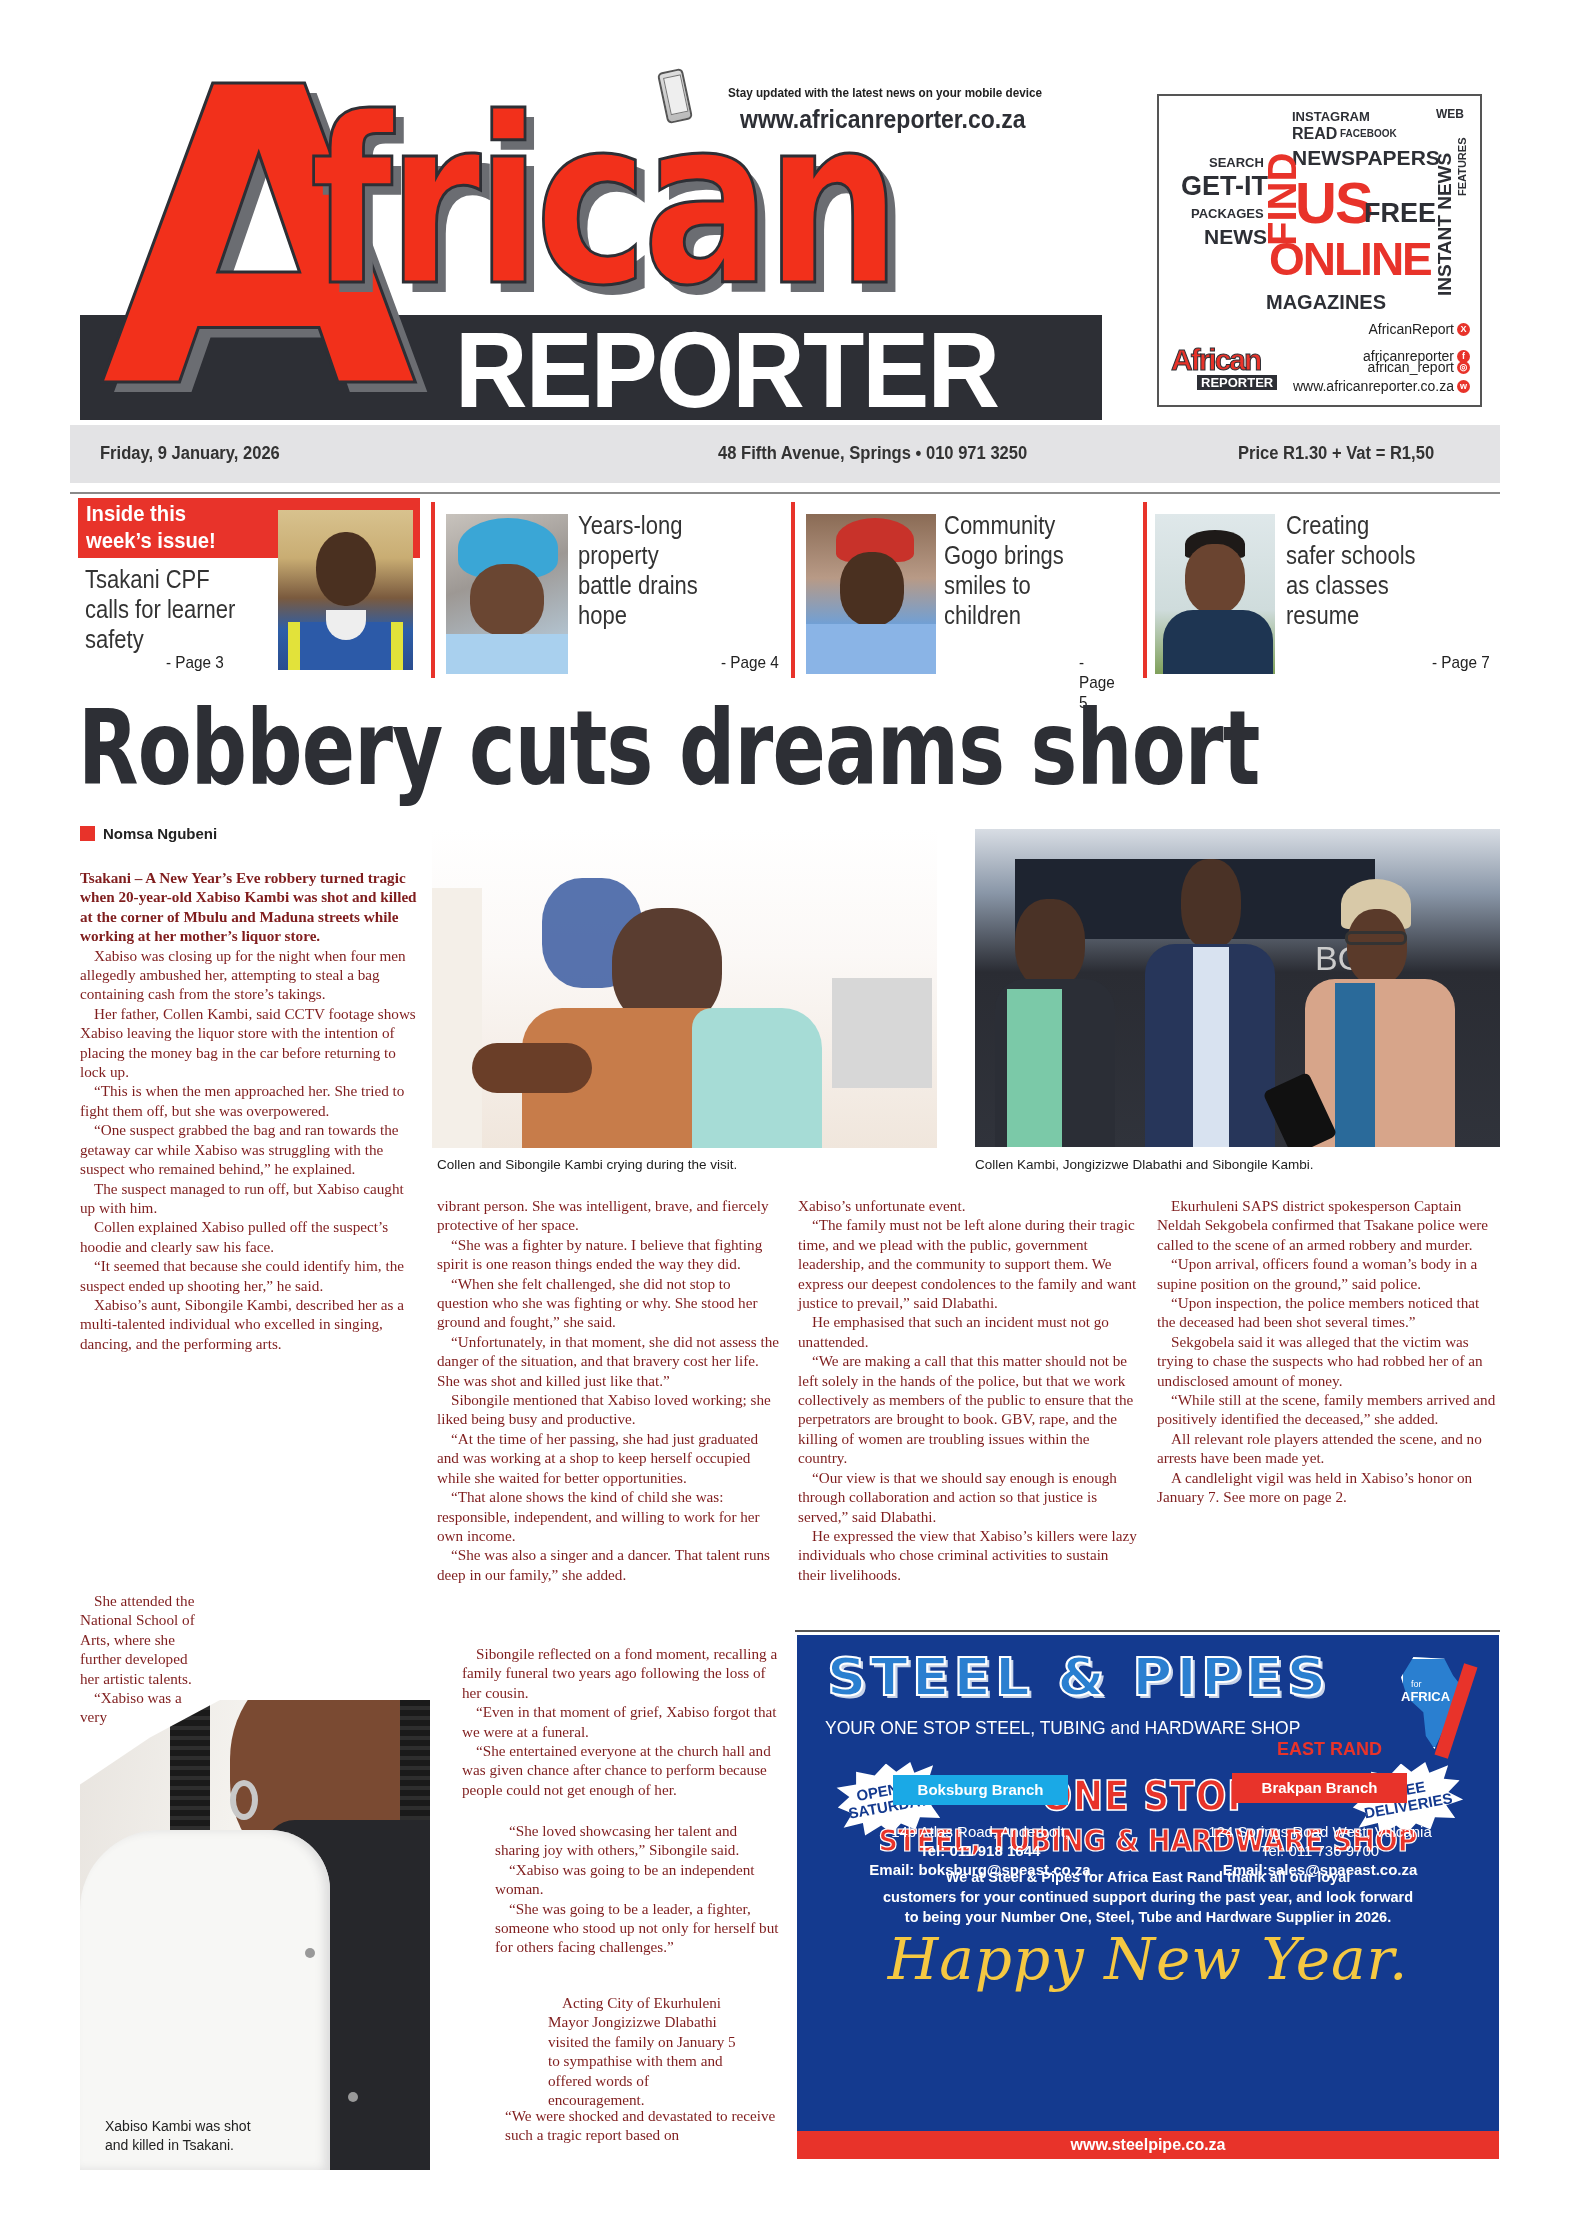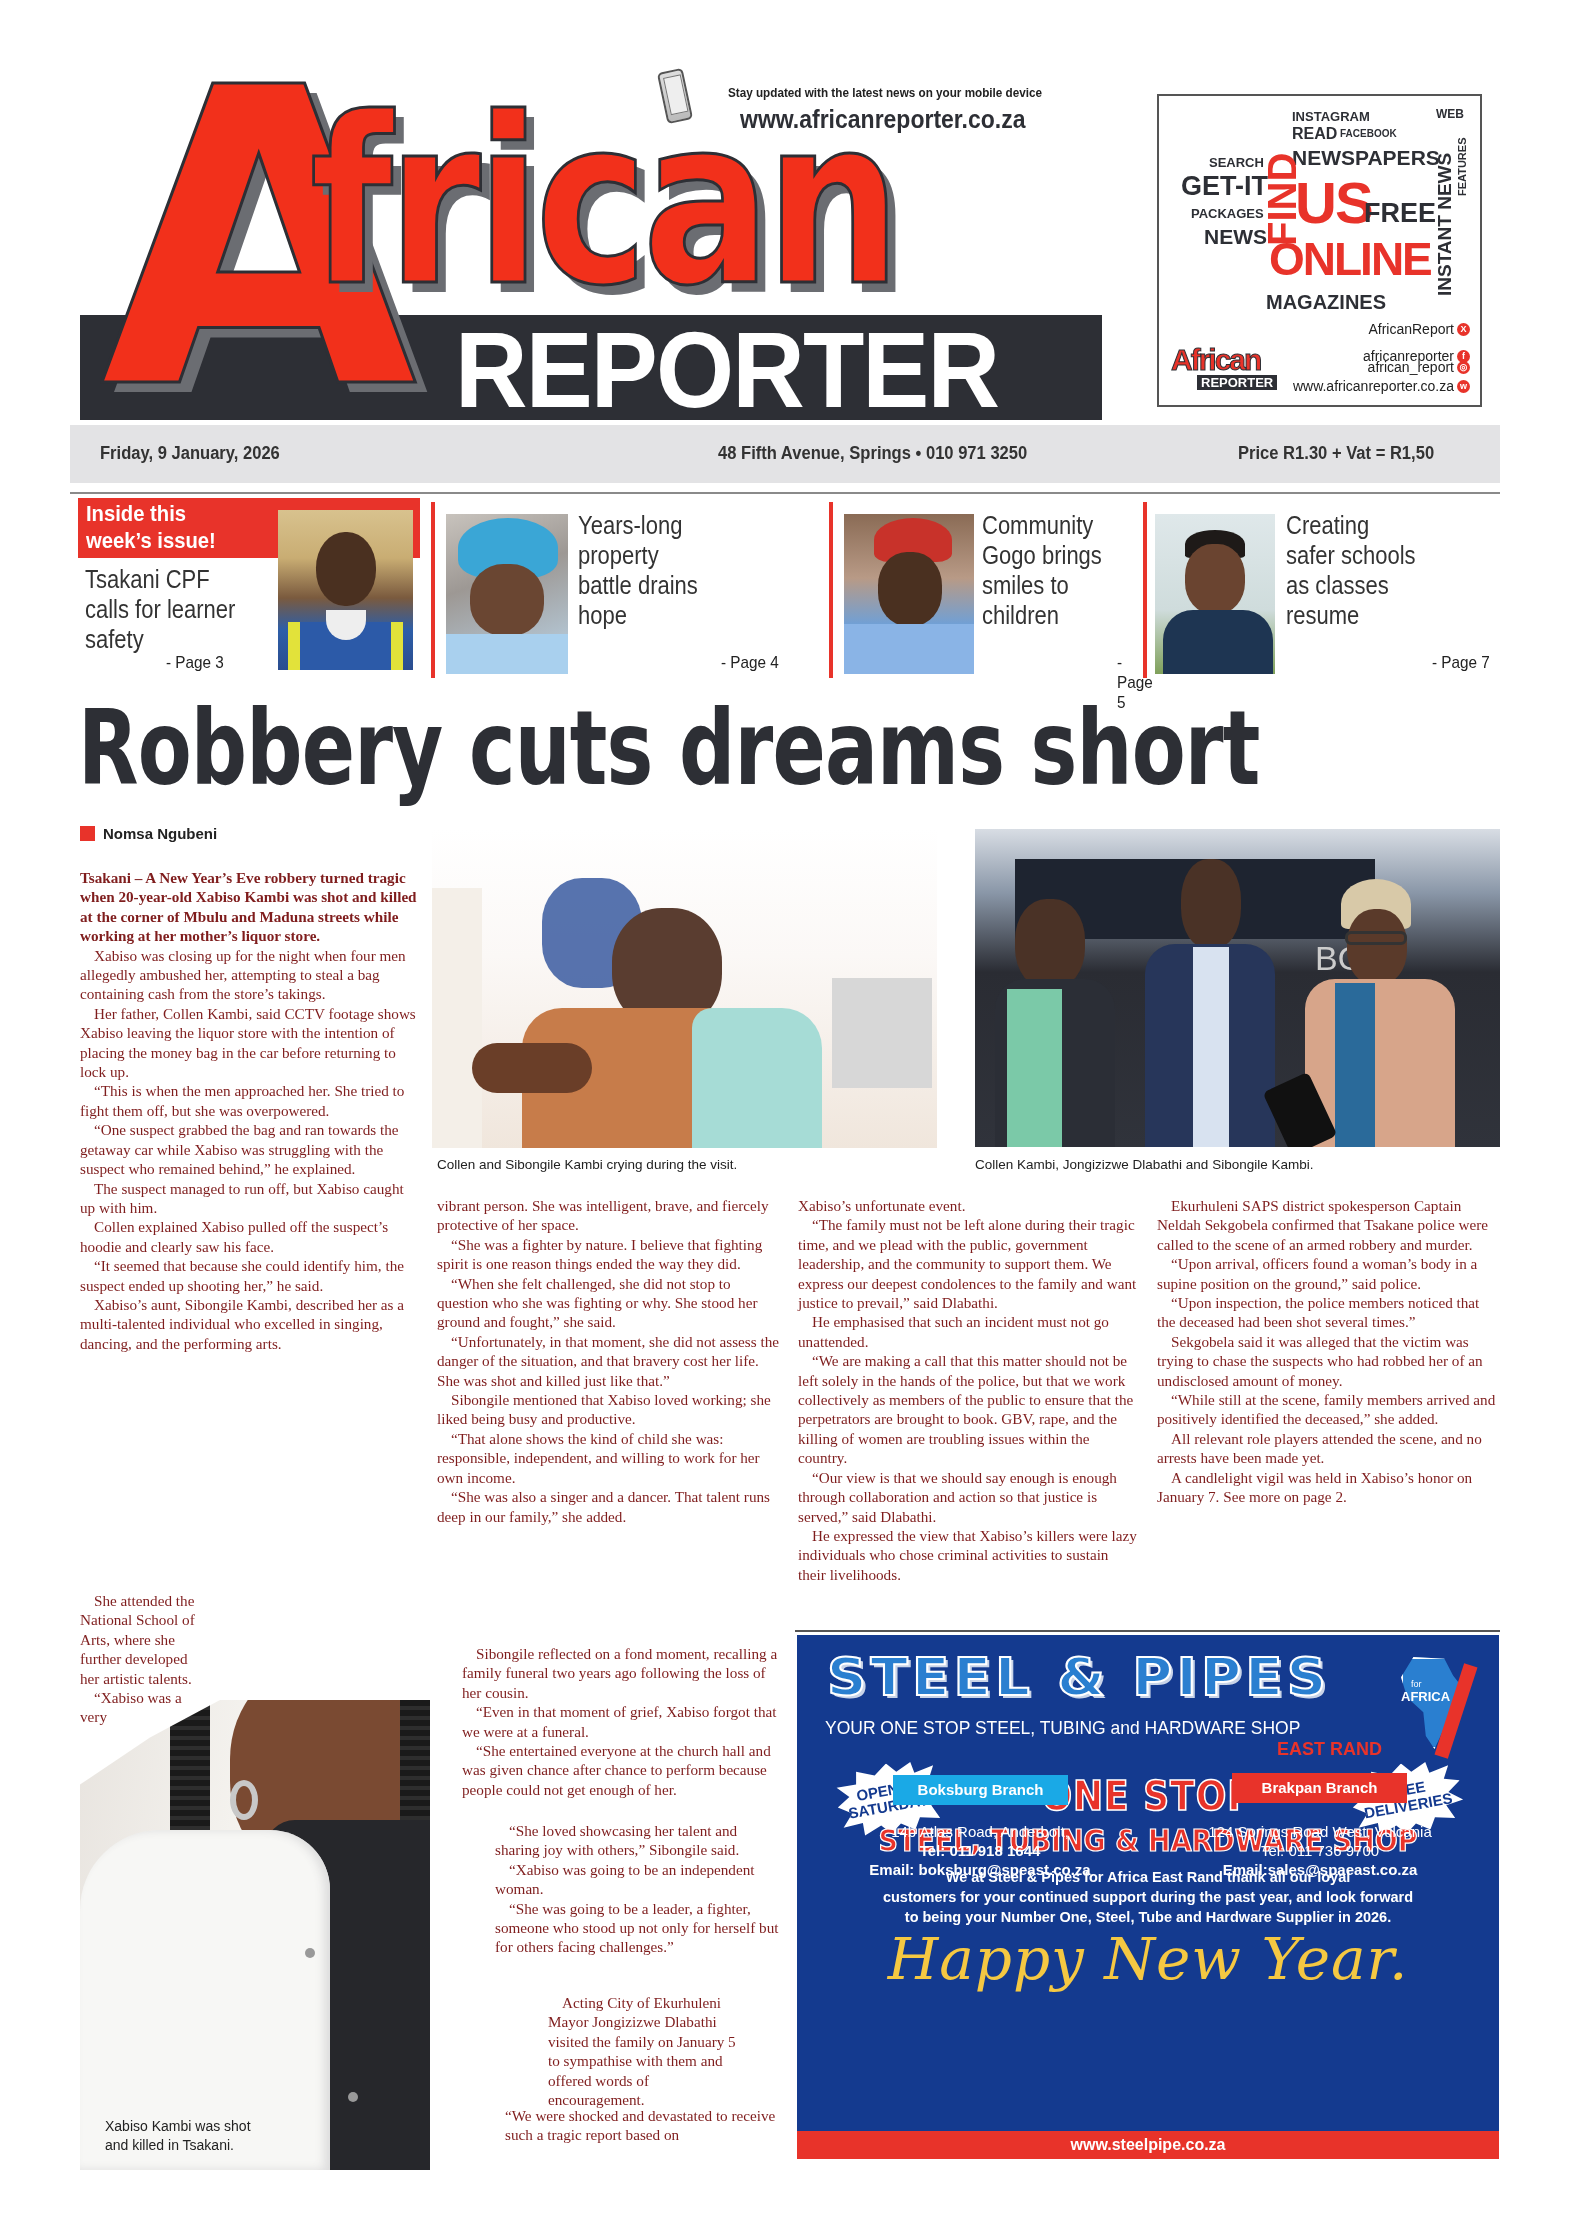--- a/index.html
+++ b/index.html
@@ -186,21 +186,21 @@
     </div>
     <div class="title" style="left:147px;top:12px;">
       <div>Years-long</div>
       <div>property</div>
       <div>battle drains</div>
       <div>hope</div>
     </div>
     <div class="page" style="left:290px;top:155px;">- Page 4</div>
   </div>
 
-  <div class="teaser" style="left:751px;width:328px;">
+  <div class="teaser" style="left:713px;width:328px;">
     <div class="vline"></div>
     <div class="photo" style="left:15px;top:16px;width:130px;height:160px;background:linear-gradient(180deg,#8a6b55 0%,#b89a86 40%,#6ea0d8 70%,#9bc3ef 100%);">
       <div style="position:absolute;left:30px;top:4px;width:78px;height:44px;border-radius:50% 50% 20% 20%;background:#c8322a;"></div>
       <div style="position:absolute;left:34px;top:38px;width:64px;height:74px;border-radius:45%;background:#4a3020;"></div>
       <div style="position:absolute;left:0;top:110px;width:130px;height:50px;background:#8ab4e6;"></div>
     </div>
     <div class="title" style="left:153px;top:12px;">
       <div>Community</div>
       <div>Gogo brings</div>
       <div>smiles to</div>
@@ -299,20 +299,21 @@
   <div style="position:absolute;left:300px;top:250px;width:50px;height:70px;background:#111;border-radius:6px;transform:rotate(-25deg);"></div>
 </div>
 <div class="caption" style="left:975px;top:1157px;">Collen Kambi, Jongizizwe Dlabathi and Sibongile Kambi.</div>
 
 <div class="col" style="left:437px;top:1196px;width:342px;">
   <p class="noindent">vibrant person. She was intelligent, brave, and fiercely protective of her space.</p>
   <p>“She was a fighter by nature. I believe that fighting spirit is one reason things ended the way they did.</p>
   <p>“When she felt challenged, she did not stop to question who she was fighting or why. She stood her ground and fought,” she said.</p>
   <p>“Unfortunately, in that moment, she did not assess the danger of the situation, and that bravery cost her life. She was shot and killed just like that.”</p>
   <p>Sibongile mentioned that Xabiso loved working; she liked being busy and productive.</p>
+  <p>“At the time of her passing, she had just graduated and was working at a shop to keep herself occupied while she waited for better opportunities.</p>
   <p>“That alone shows the kind of child she was: responsible, independent, and willing to work for her own income.</p>
   <p>“She was also a singer and a dancer. That talent runs deep in our family,” she added.</p>
 </div>
 <div class="col" style="left:462px;top:1644px;width:318px;">
   <p>Sibongile reflected on a fond moment, recalling a family funeral two years ago following the loss of her cousin.</p>
   <p>“Even in that moment of grief, Xabiso forgot that we were at a funeral.</p>
   <p>“She entertained everyone at the church hall and was given chance after chance to perform because people could not get enough of her.</p>
 </div>
 <div class="col" style="left:495px;top:1821px;width:285px;">
   <p>“She loved showcasing her talent and sharing joy with others,” Sibongile said.</p>

